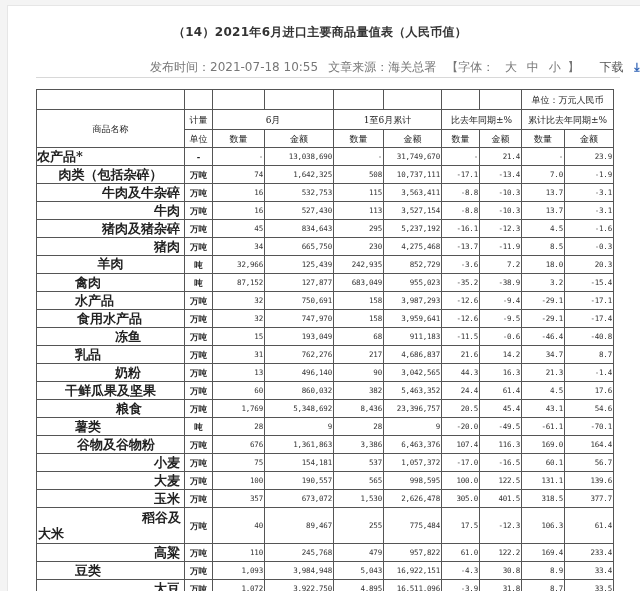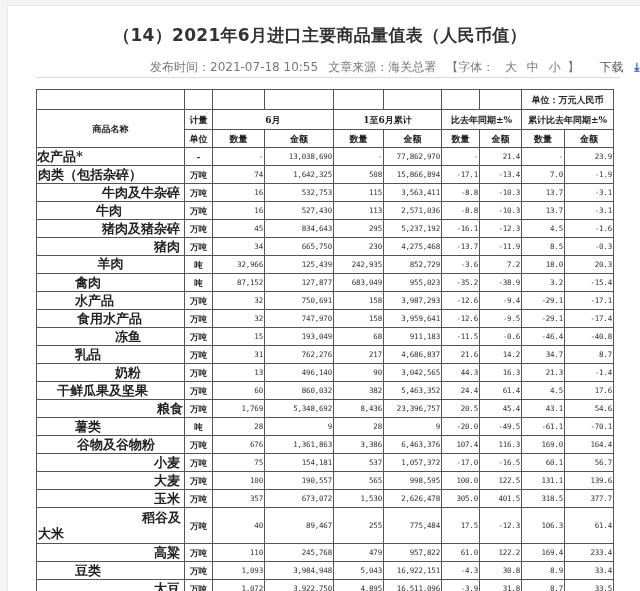--- a/index.html
+++ b/index.html
@@ -4,21 +4,21 @@
 <style>
   * { box-sizing: border-box; margin: 0; padding: 0; }
   html, body { width: 640px; height: 591px; overflow: hidden; background: #f4f4f4; }
   body { font-family: "DejaVu Sans", "Liberation Sans", sans-serif; position: relative; }
   .frame {
     position: absolute; left: 7px; top: 5px; width: 640px; height: 600px;
     background: #ffffff; border-left: 1px solid #e6e6e6; border-top: 1px solid #e6e6e6;
   }
   .title {
     position: absolute; left: 0; top: 24px; width: 640px; text-align: center;
-    font-size: 17px; font-weight: bold; color: #333; letter-spacing: 0.3px;
+    font-size: 12px; font-weight: bold; color: #333; letter-spacing: 0.3px;
     font-family: "DejaVu Sans", sans-serif;
   }
   .meta {
     position: absolute; top: 60px; left: 150px; height: 14px; font-size: 12px; color: #777;
     display: flex; align-items: center; white-space: nowrap;
   }
   .meta span { margin-right: 4px; }
   .meta .fsz { margin-left: 6px; }
   .meta .fsz .opt { margin: 0 3px; cursor: pointer; }
   .meta .dl { margin-left: 12px; color: #555; cursor: pointer; }
@@ -32,21 +32,21 @@
     position: absolute; left: 36px; top: 89px; border-collapse: collapse;
     font-family: "DejaVu Serif", "Liberation Serif", serif; font-size: 8.5px; color: #222;
     background: #fff;
   }
   table.data td {
     border: 1px solid #555; padding: 0 1px; height: 18px; line-height: 10px;
     white-space: nowrap; overflow: hidden;
   }
   table.data td.num { text-align: right; color: #333; font-family: "DejaVu Sans Mono", "Liberation Mono", monospace; font-size: 7.5px; letter-spacing: -0.2px; }
   table.data td.unit { text-align: center; font-weight: bold; font-size: 8.5px; }
-  table.data td.hd { text-align: center; font-weight: bold; font-size: 9px; }
+  table.data td.hd { text-align: center; font-weight: normal; font-size: 9px; }
   table.data td.name { font-weight: bold; font-size: 13px; }
 </style>
 </head>
 <body>
 
 <div class="frame"></div>
 
 <h1 class="title">（14）2021年6月进口主要商品量值表（人民币值）</h1>
 
 <div class="meta">
@@ -117,57 +117,57 @@
       <td class="hd">金额</td>
       <td class="hd">数量</td>
       <td class="hd">金额</td>
     </tr>
   <tr>
         <td class="name" style="text-align: left; padding-left: 0px;">农产品*</td>
         <td class="unit">-</td>
         <td class="num">-</td>
         <td class="num">13,038,690</td>
         <td class="num">-</td>
-        <td class="num">77,862,970</td>
+        <td class="num">31,749,670</td>
         <td class="num">-</td>
         <td class="num">21.4</td>
         <td class="num">-</td>
         <td class="num">23.9</td>
       </tr>
       <tr>
-        <td class="name" style="">肉类（包括杂碎）</td>
+        <td class="name" style="text-align: center;">肉类（包括杂碎）</td>
         <td class="unit">万吨</td>
         <td class="num">74</td>
         <td class="num">1,642,325</td>
         <td class="num">508</td>
-        <td class="num">15,866,894</td>
+        <td class="num">10,737,111</td>
         <td class="num">-17.1</td>
         <td class="num">-13.4</td>
         <td class="num">7.0</td>
         <td class="num">-1.9</td>
       </tr>
       <tr>
         <td class="name" style="text-align: right; padding-right: 4px;">牛肉及牛杂碎</td>
         <td class="unit">万吨</td>
         <td class="num">16</td>
         <td class="num">532,753</td>
         <td class="num">115</td>
         <td class="num">3,563,411</td>
         <td class="num">-8.8</td>
         <td class="num">-10.3</td>
         <td class="num">13.7</td>
         <td class="num">-3.1</td>
       </tr>
       <tr>
-        <td class="name" style="text-align: center; padding-right: 4px;">牛肉</td>
+        <td class="name" style="text-align: right; padding-right: 4px;">牛肉</td>
         <td class="unit">万吨</td>
         <td class="num">16</td>
         <td class="num">527,430</td>
         <td class="num">113</td>
-        <td class="num">2,571,036</td>
+        <td class="num">3,527,154</td>
         <td class="num">-8.8</td>
         <td class="num">-10.3</td>
         <td class="num">13.7</td>
         <td class="num">-3.1</td>
       </tr>
       <tr>
         <td class="name" style="text-align: right; padding-right: 4px;">猪肉及猪杂碎</td>
         <td class="unit">万吨</td>
         <td class="num">45</td>
         <td class="num">834,643</td>
@@ -268,33 +268,33 @@
         <td class="num">13</td>
         <td class="num">496,140</td>
         <td class="num">90</td>
         <td class="num">3,042,565</td>
         <td class="num">44.3</td>
         <td class="num">16.3</td>
         <td class="num">21.3</td>
         <td class="num">-1.4</td>
       </tr>
       <tr>
-        <td class="name" style="text-align: left; padding-left: 20px;">干鲜瓜果及坚果</td>
+        <td class="name" style="text-align: left; padding-left: 28px;">干鲜瓜果及坚果</td>
         <td class="unit">万吨</td>
         <td class="num">60</td>
         <td class="num">860,032</td>
         <td class="num">382</td>
         <td class="num">5,463,352</td>
         <td class="num">24.4</td>
         <td class="num">61.4</td>
         <td class="num">4.5</td>
         <td class="num">17.6</td>
       </tr>
       <tr>
-        <td class="name" style="text-align: right; padding-left: 38px;">粮食</td>
+        <td class="name" style="text-align: center; padding-left: 38px;">粮食</td>
         <td class="unit">万吨</td>
         <td class="num">1,769</td>
         <td class="num">5,348,692</td>
         <td class="num">8,436</td>
         <td class="num">23,396,757</td>
         <td class="num">20.5</td>
         <td class="num">45.4</td>
         <td class="num">43.1</td>
         <td class="num">54.6</td>
       </tr>

